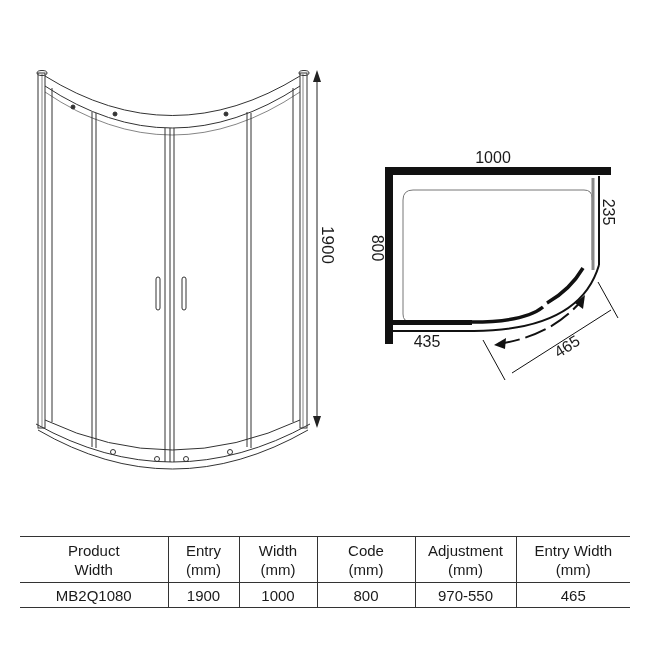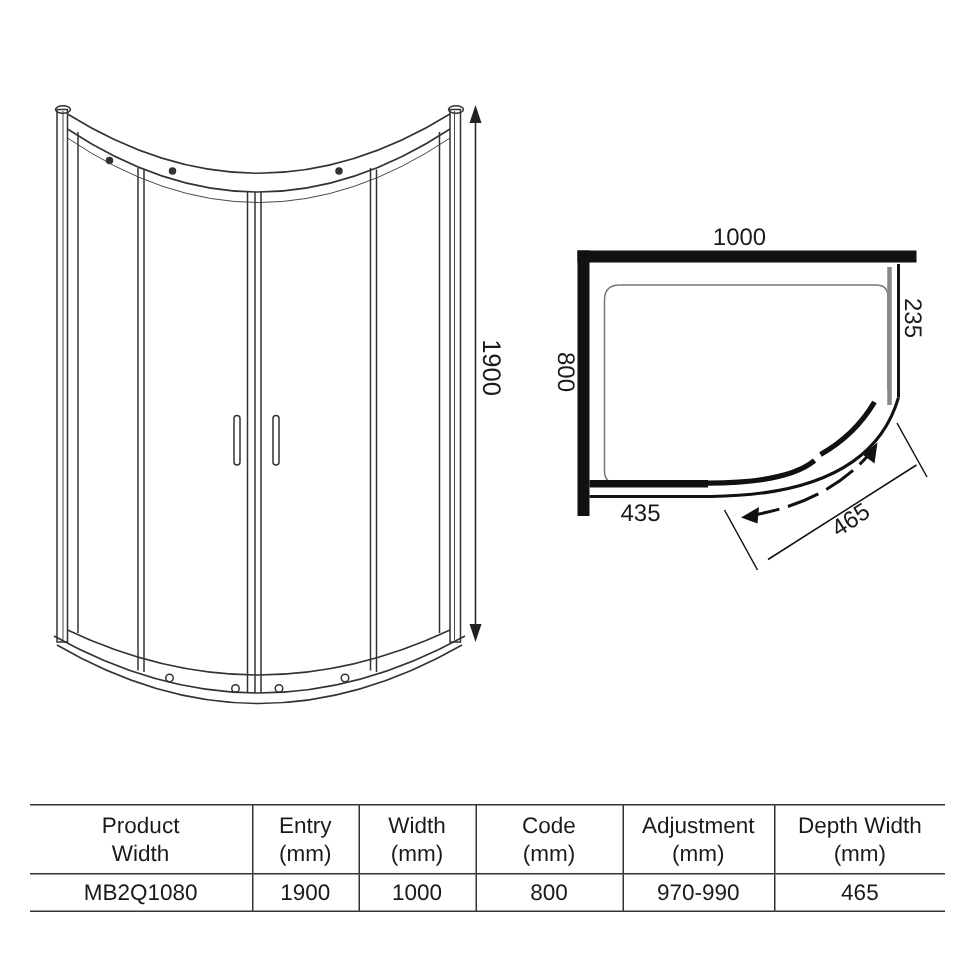--- a/index.html
+++ b/index.html
@@ -128,28 +128,28 @@
         </th>
       <th>
           <span class="hl">Code</span>
           <span class="hl">(mm)</span>
         </th>
       <th>
           <span class="hl">Adjustment</span>
           <span class="hl">(mm)</span>
         </th>
       <th>
-          <span class="hl">Depth Width</span>
+          <span class="hl">Entry Width</span>
           <span class="hl">(mm)</span>
         </th>
     </tr>
   </thead>
   <tbody>
     <tr>
       <td>MB2Q1080</td>
       <td>1900</td>
       <td>1000</td>
       <td>800</td>
-      <td>970-990</td>
+      <td>970-550</td>
       <td>465</td>
     </tr>
   </tbody>
 </table>
 
 </body></html>

